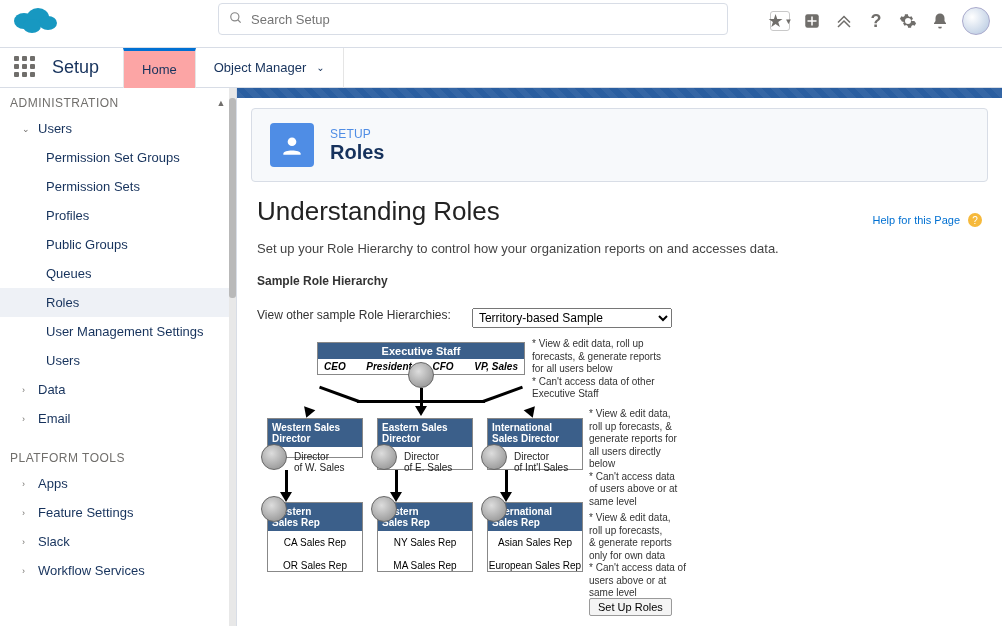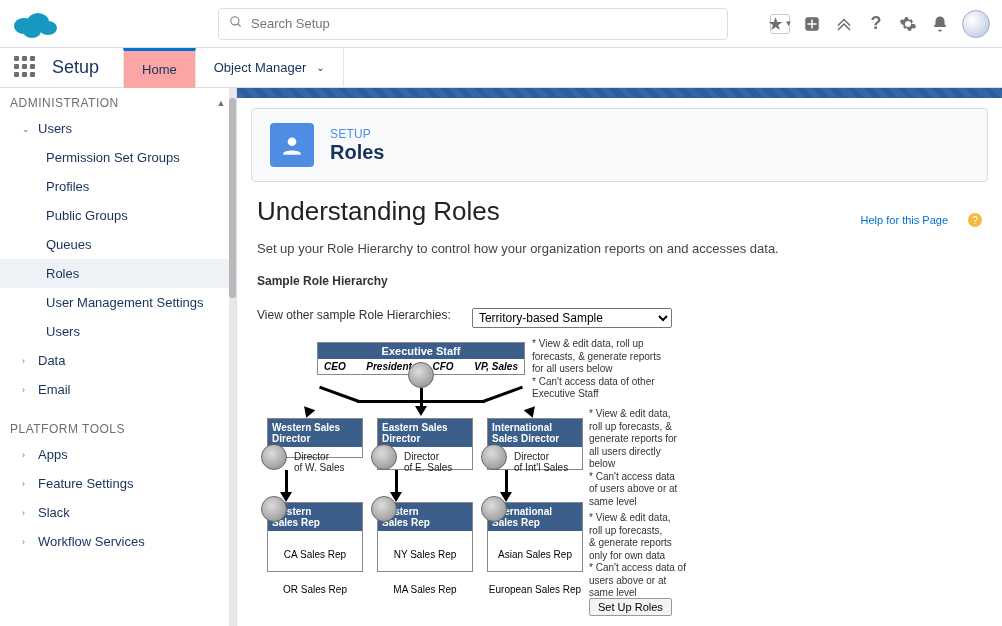--- a/index.html
+++ b/index.html
@@ -1,19 +1,19 @@
 <!DOCTYPE html>
 <html><head>
 <meta charset="utf-8">
 <style>
   * { box-sizing: border-box; margin: 0; padding: 0; font-family: -apple-system, "Segoe UI", Arial, sans-serif; }
   body { width: 1002px; height: 626px; overflow: hidden; background: #fff; font-size: 13px; color: #16325c; }
 
   
-  .global-header { height: 48px; display: flex; align-items: center; padding: 0 12px; border-bottom: 1px solid #d8dde6; }
+  .global-header { height: 48px; display: flex; align-items: flex-end; padding: 12px 12px; border-bottom: 1px solid #d8dde6; }
   .logo { width: 46px; height: 32px; margin-right: 160px; }
   .search-wrap { flex: 0 0 510px; height: 32px; background: #fff; border: 1px solid #d8dde6; border-radius: 4px; display: flex; align-items: center; padding: 0 10px; color: #706e6b; }
   .search-wrap input { border: none; outline: none; flex: 1; font-size: 13px; color: #333; margin-left: 8px; }
   .header-icons { margin-left: auto; display: flex; align-items: center; gap: 12px; color: #706e6b; }
   .header-icons .hicon { width:20px; height:20px; display:flex; align-items:center; justify-content:center; font-size:18px; cursor:pointer; }
   .fav-box { border:1px solid #c9c9c9; border-radius:3px; padding:1px 2px; display:flex; align-items:center; gap:1px; font-size:12px;}
   .avatar-circle { width:28px; height:28px; border-radius:50%; background: radial-gradient(circle at 35% 35%, #fff, #b0c4de); border:1px solid #aac; }
 
   
   .context-bar { height: 40px; display:flex; align-items:center; border-bottom:1px solid #d8dde6; }
@@ -43,38 +43,38 @@
   .content{ flex:1; background:#fff; overflow:auto;}
   .blue-band{height:10px; background:linear-gradient(#2a5ea0,#2a5ea0); background-color:#2a5ea0; background-image:repeating-linear-gradient(45deg,rgba(255,255,255,.05) 0 6px, transparent 6px 12px);}
   .page-header{ margin:10px 14px; border:1px solid #d8dde6; border-radius:4px; padding:14px 18px; display:flex; align-items:center; gap:16px; background:#f7f9fb;}
   .ph-icon{width:44px;height:44px; background:#4f8de5; border-radius:4px; display:flex; align-items:center; justify-content:center;}
   .ph-text .eyebrow{color:#4f8de5; font-size:12px; letter-spacing:.2px;}
   .ph-text .title{font-size:20px; font-weight:700; color:#16325c;}
 
   .body-area{padding:4px 20px 20px 20px; color:#333;}
   .body-head{display:flex; justify-content:space-between; align-items:end;}
   .body-head h1{font-size:26px; font-weight:400; color:#222;}
-  .help-link{color:#0070d2; font-size:11px; display:flex; align-items:center; gap:20px; cursor:pointer;}
+  .help-link{color:#0070d2; font-size:11px; display:flex; align-items:center; gap:8px; cursor:pointer;}
   .help-q{width:14px;height:14px;border-radius:50%;background:#f6b93b;color:#fff;font-size:10px;display:flex;align-items:center;justify-content:center;}
   .body-intro{margin-top:14px; color:#444; font-size:13px;}
   .sample-label{margin-top:18px; font-weight:700; font-size:12px; color:#333;}
   .sample-row{margin-top:20px; display:flex; align-items:flex-start; gap:21px; font-size:12px;}
   .sample-row select{font-size:12px; padding:1px 2px; width:200px;}
 
   
   .hier{position:relative; margin-top:14px; width:700px; height:280px; font-size:11px; color:#000;}
   .box{position:absolute; border:1px solid #888; background:#fff;}
   .box-head{background:#3b5f8a; color:#fff; font-weight:700; text-align:center; padding:2px 4px; font-size:11px;}
   .box-head.small{font-size:10px; padding:3px 4px; text-align:left; line-height:1.1;}
   .box-body{padding:4px 6px; font-size:10px; color:#222;}
   .roles-row{display:flex; justify-content:space-between; padding:2px 6px; font-size:10px; font-weight:700;font-style:italic;}
   .portrait{position:absolute; width:26px; height:26px; border-radius:50%; background:radial-gradient(circle at 40% 35%,#ddd,#888); border:1px solid #666;}
   .note{position:absolute; font-size:10px; color:#333; line-height:1.25; width:100px;}
   .note span{display:block;}
-  .reps{font-size:10px; text-align:center; padding:18px 0 0 0;}
+  .reps{font-size:10px; text-align:center; padding:6px 0 0 0;}
   .setup-btn-row{position:absolute; right:0; bottom:0;}
   .setup-btn{font-size:11px; padding:2px 8px; border:1px solid #9a9a9a; background:#f4f4f4; border-radius:2px; cursor:pointer;}
   .arrow-line{position:absolute; background:#000;}
 </style>
 </head>
 <body>
 
 <div class="global-header">
   <div class="logo">
     <svg viewBox="0 0 46 32">
@@ -153,20 +153,21 @@
   <div class="sidebar">
     <div class="tree-header">
       <span>ADMINISTRATION</span>
         <span class="tri">▲</span>
     </div>
     <div class="tree-item">
         <span class="chev">⌄</span>
         <span>Users</span>
       </div>
     <div class="tree-item level2">Permission Set Groups</div>
+    <div class="tree-item level2">Permission Sets</div>
     <div class="tree-item level2">Profiles</div>
     <div class="tree-item level2">Public Groups</div>
     <div class="tree-item level2">Queues</div>
     <div class="tree-item level2 active">Roles</div>
     <div class="tree-item level2">User Management Settings</div>
     <div class="tree-item level2">Users</div>
     <div class="tree-item">
         <span class="chev">›</span>
         <span>Data</span>
       </div>

